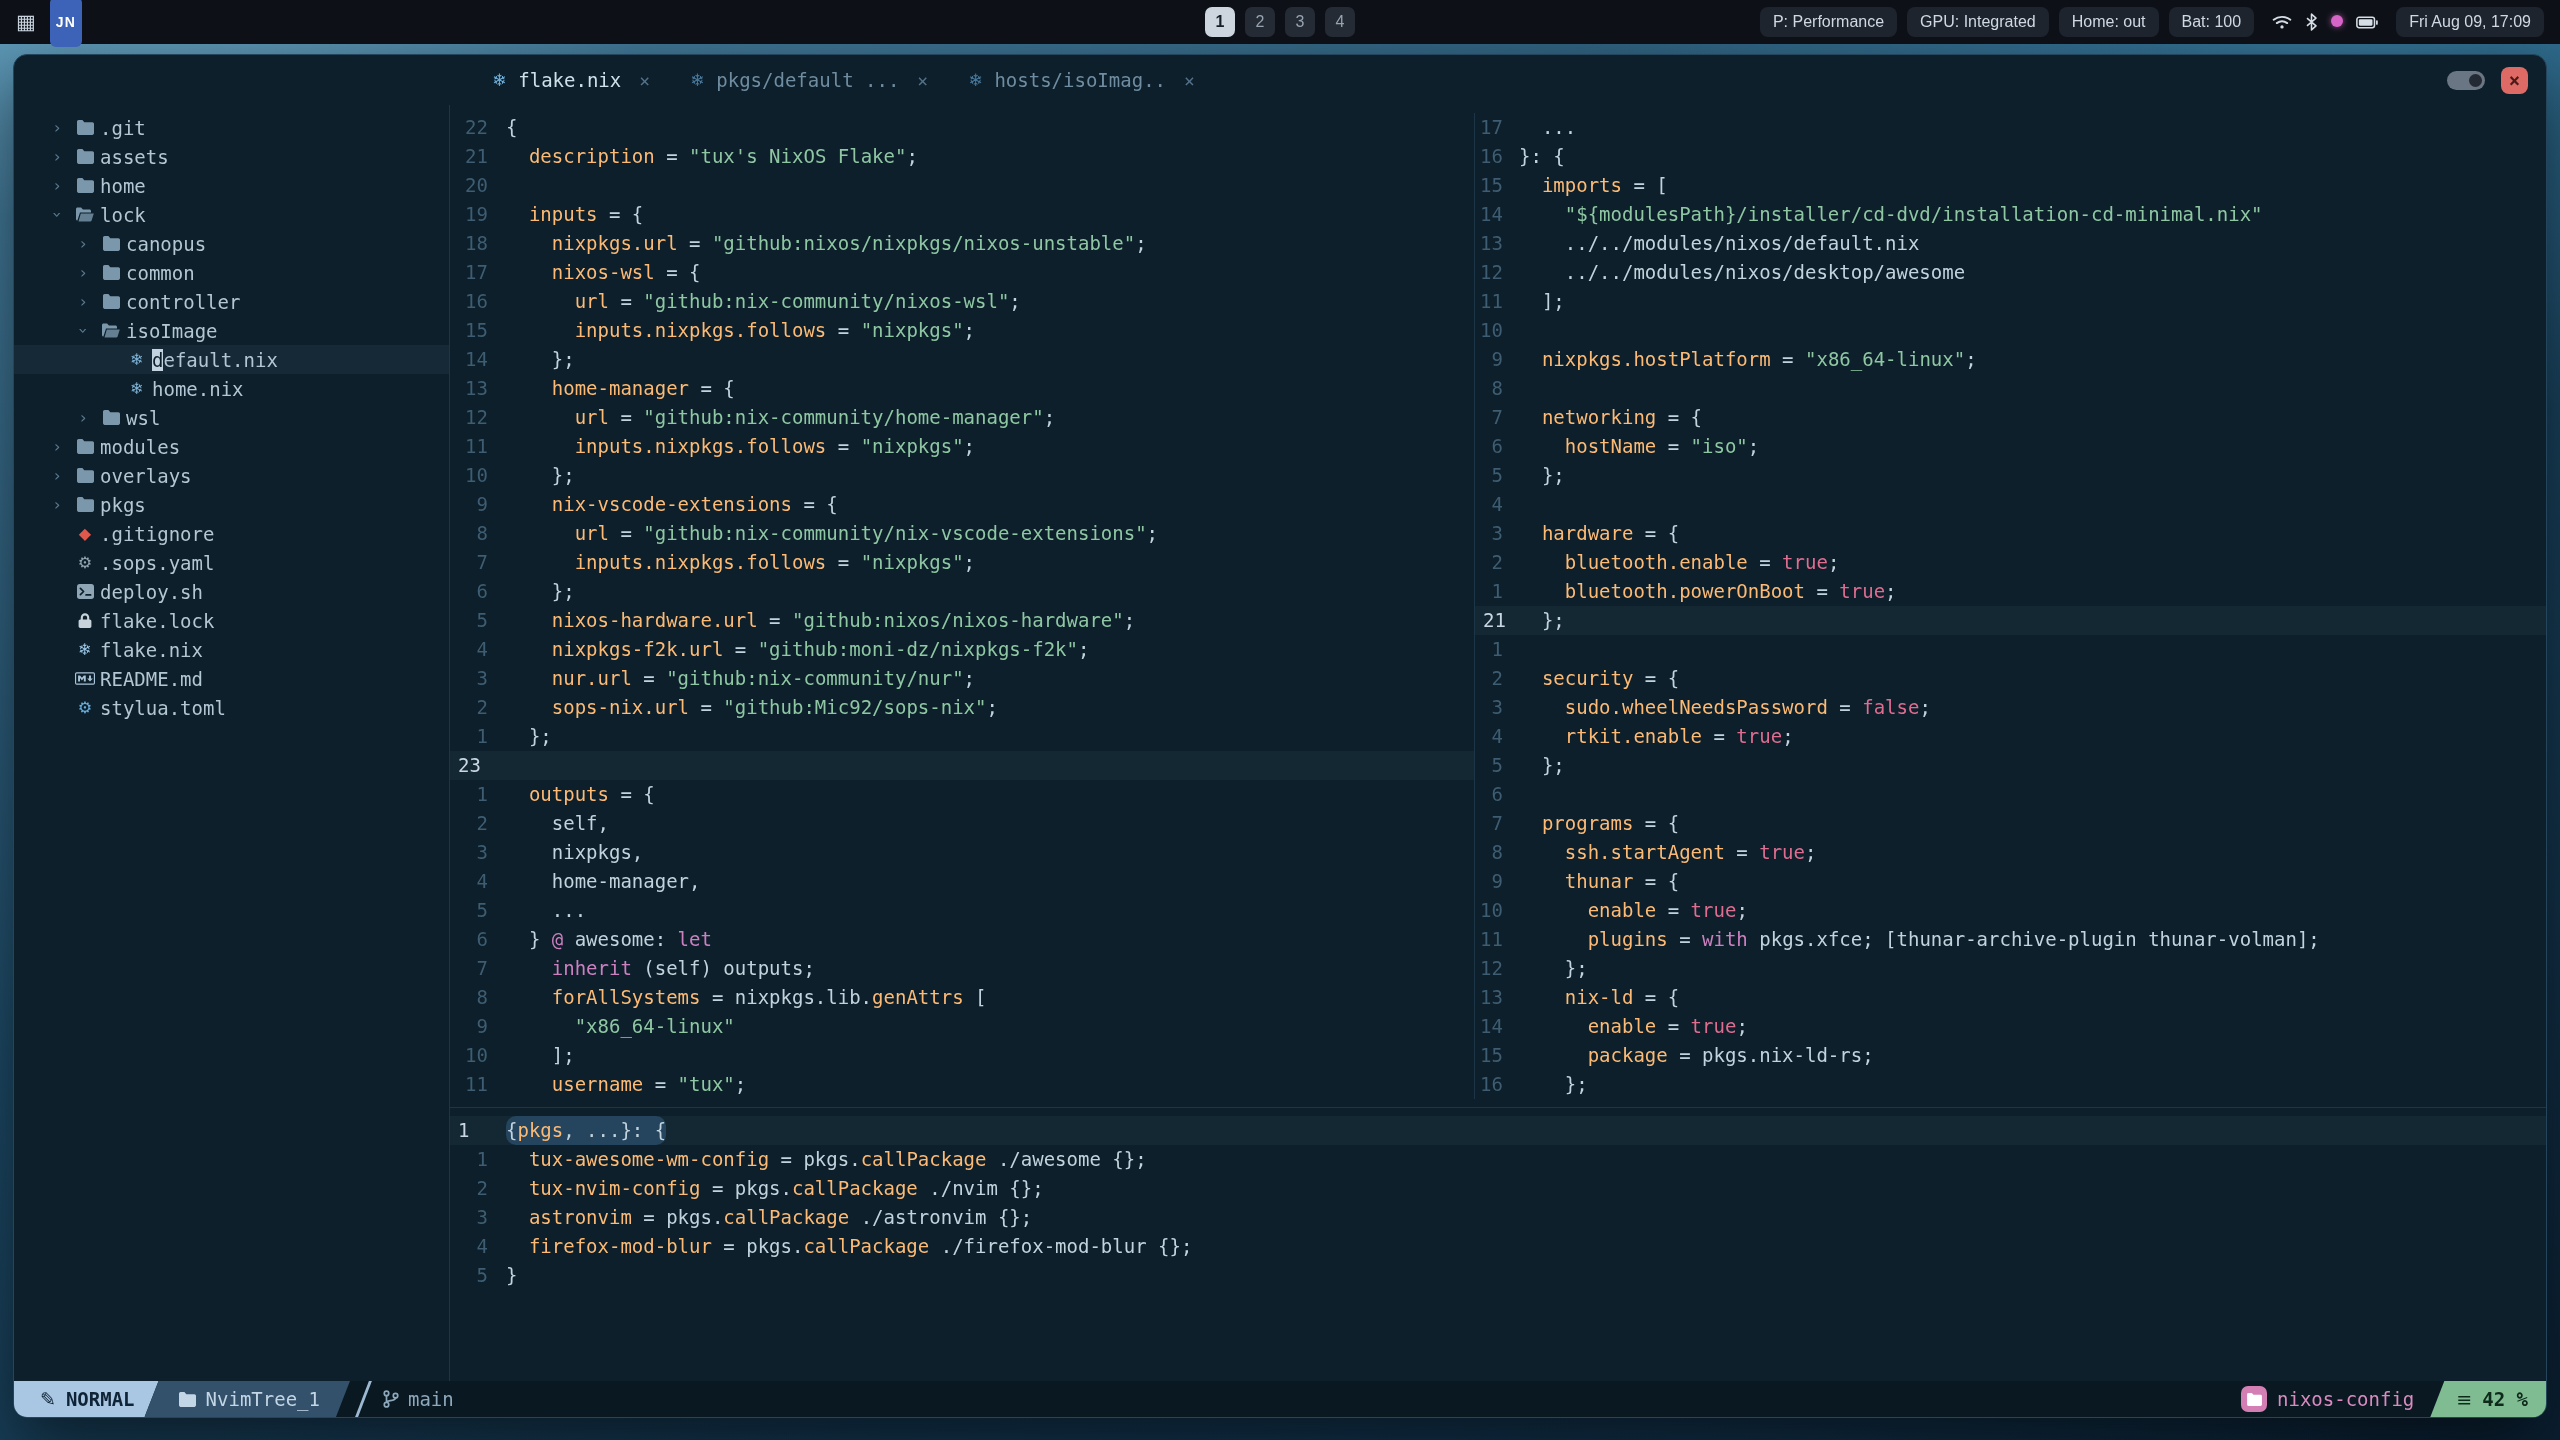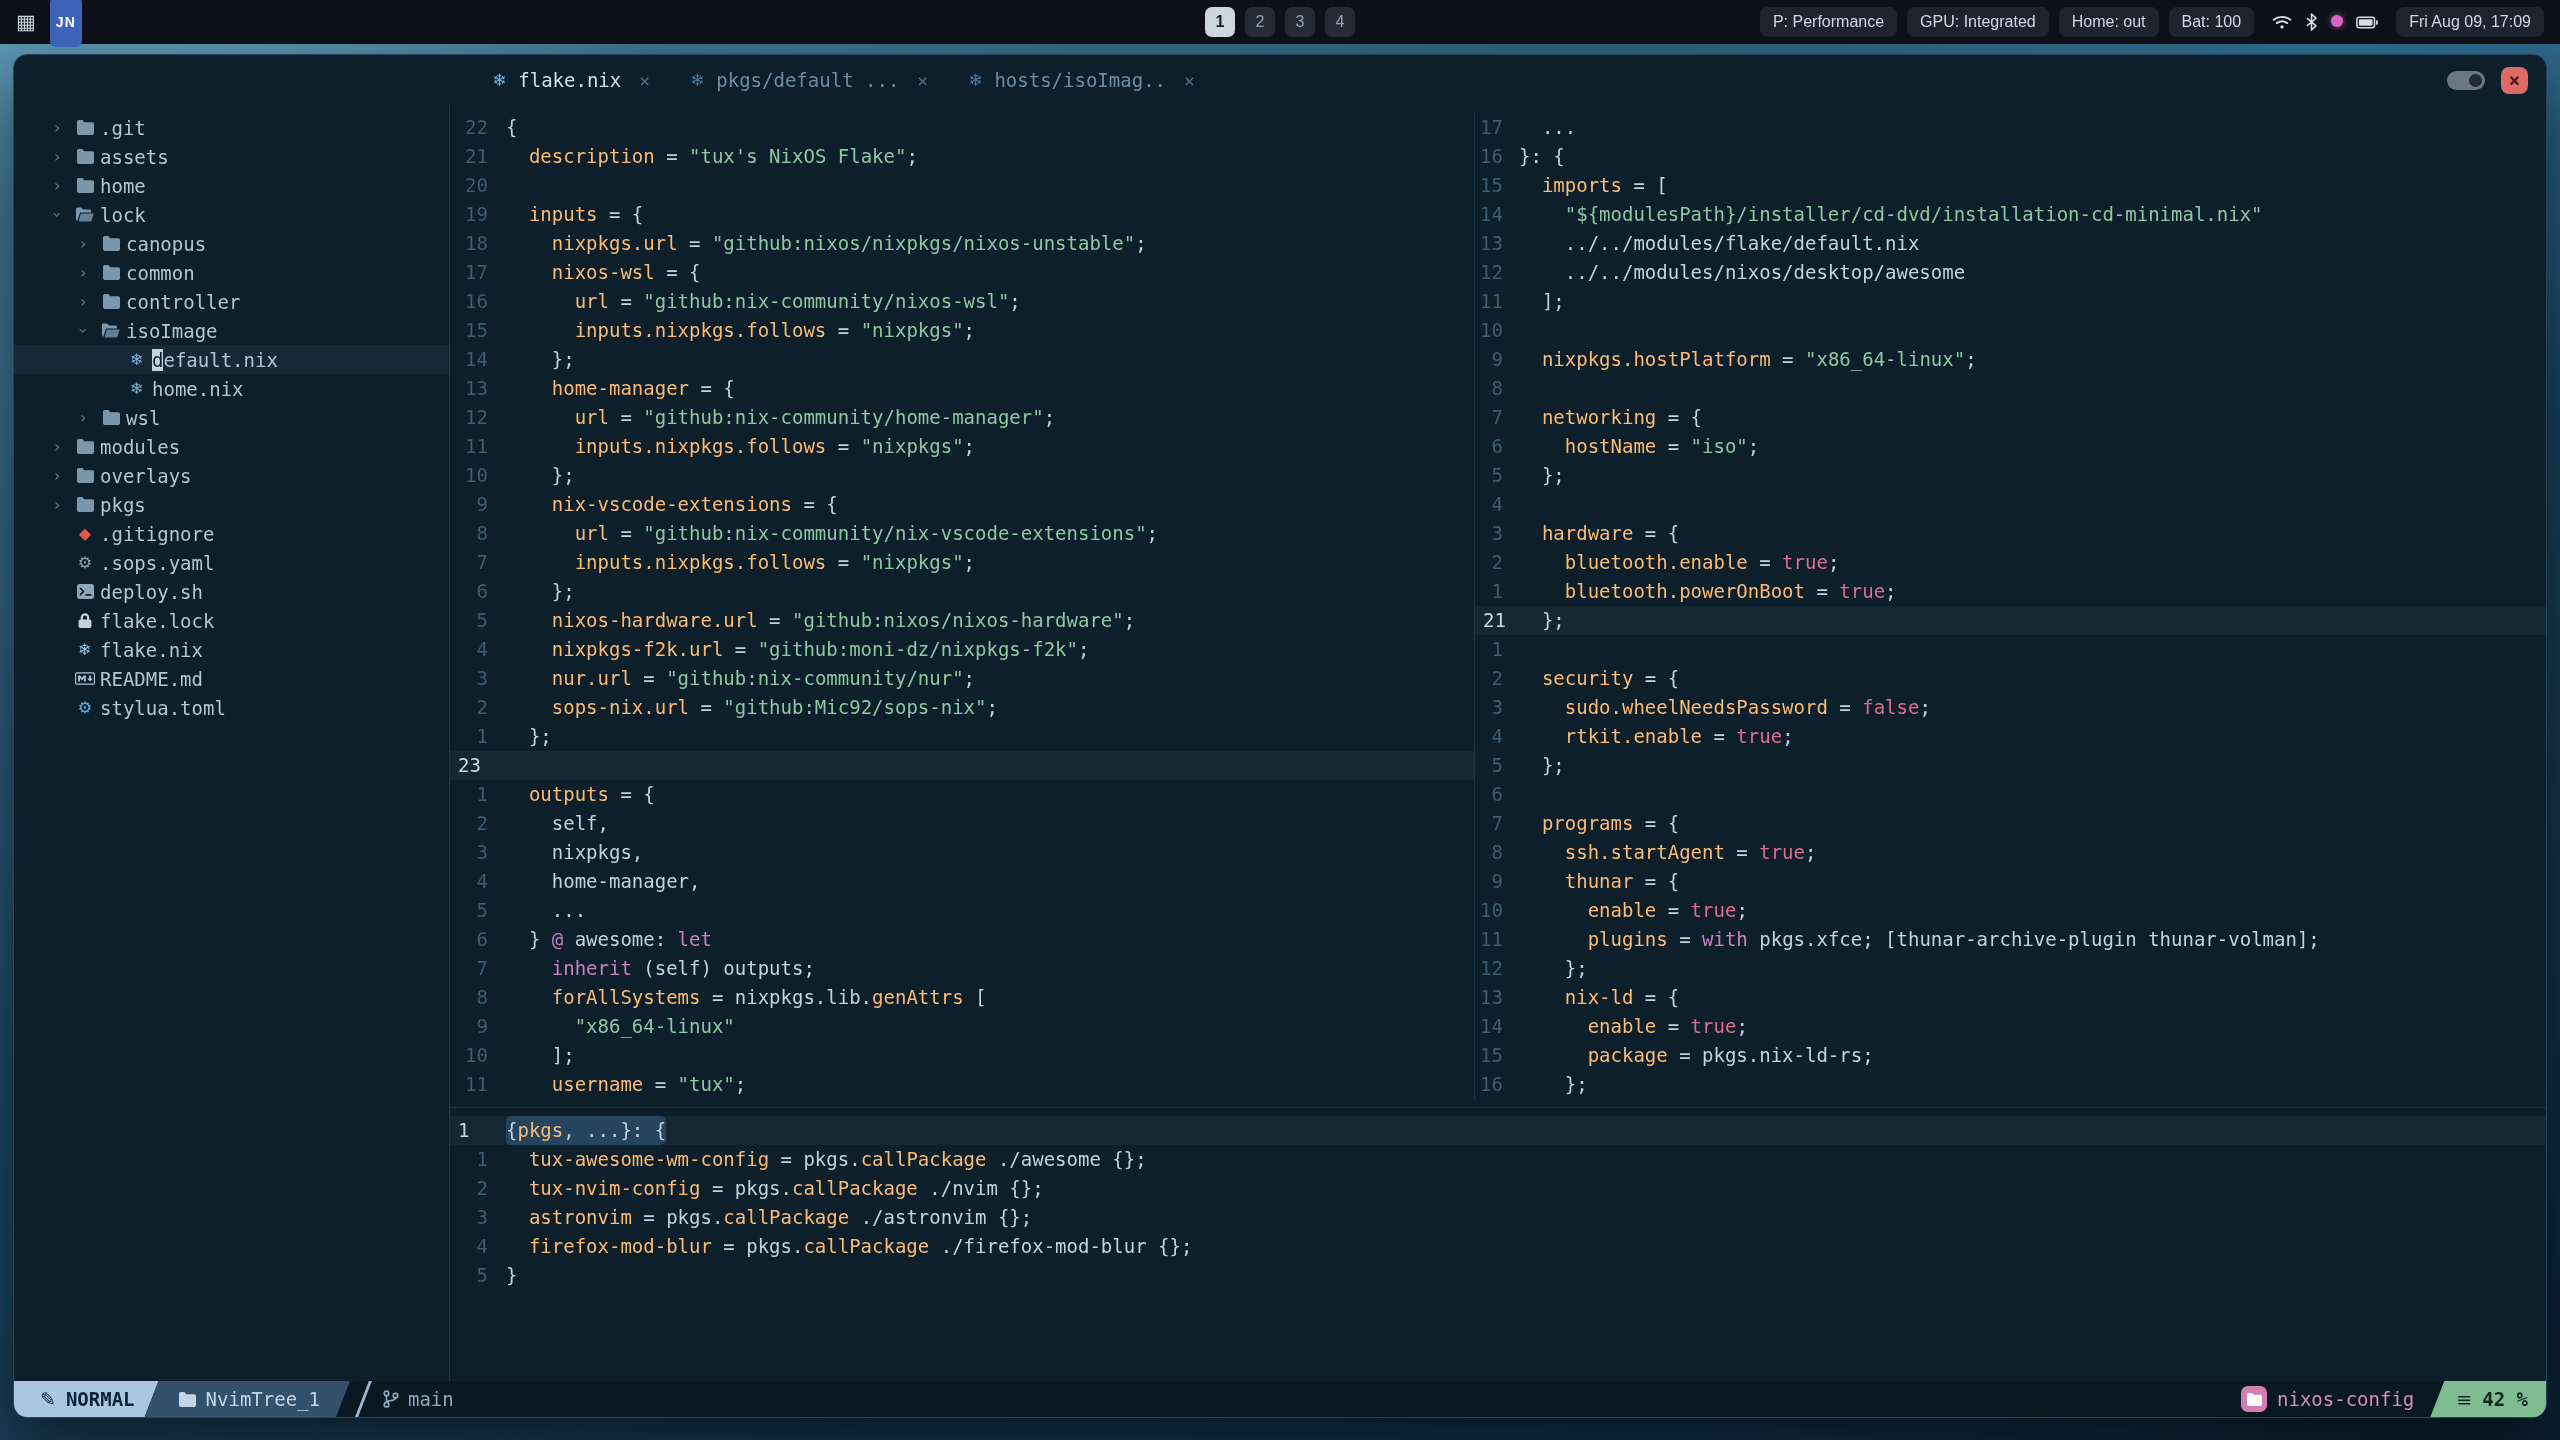--- a/index.html
+++ b/index.html
@@ -57,21 +57,21 @@
   .pane-right{flex:1;min-width:0;}
   .hsep{height:1px;background:#1c3547;margin-top:8px;flex:none;}
   .pane-bottom{padding-top:8px;flex:none;}
   .filler{flex:1;}
   .cl{height:29px;line-height:29px;display:flex;white-space:pre;}
   .cl.cur{background:rgba(150,180,210,.06);}
   .nr{width:56px;flex:none;text-align:right;padding-right:18px;color:#3e5d72;}
   .pane-right .nr{width:44px;padding-right:16px;}
   .cl.cur .nr{text-align:left;padding-left:8px;color:#c9d7e4;}
   .code{white-space:pre;}
-  .code.sel{background:#25455e;border-radius:5px;}
+  .code.sel{background:#25455e;border-radius:10px;}
   .tk-f{color:#c2d3dd}.tk-k{color:#fdba74}.tk-s{color:#8fc7a3}.tk-b{color:#de6d90}.tk-w{color:#cd80c0}
   
   .statusline{height:36px;flex:none;background:#0a1821;display:flex;align-items:center;font-family:"DejaVu Sans Mono",monospace;font-size:19px;}
   .seg{height:100%;display:flex;align-items:center;}
   .seg.mode{background:#a9c6e2;color:#0f2336;padding:0 24px 0 26px;font-weight:bold;clip-path:polygon(0 0,100% 0,calc(100% - 14px) 100%,0 100%);gap:10px;}
   .mode-icon{font-family:"DejaVu Sans",sans-serif;font-weight:normal;}
   .seg.buf{background:#33516b;color:#c3d6e6;padding:0 30px 0 34px;margin-left:-14px;clip-path:polygon(14px 0,100% 0,calc(100% - 14px) 100%,0 100%);gap:10px;}
   .slash{width:3px;height:100%;background:#9db9d2;transform:skewX(-21deg);margin:0 18px 0 12px;flex:none;}
   .branch{display:flex;align-items:center;gap:9px;color:#8ea8bc;}
   .sl-right{margin-left:auto;display:flex;align-items:center;gap:16px;height:100%;}
@@ -249,21 +249,21 @@
             <div class="cl"><span class="nr">9</span><span class="code"><span class="tk-s">      "x86_64-linux"</span></span></div>
             <div class="cl"><span class="nr">10</span><span class="code"><span class="tk-f">    ];</span></span></div>
             <div class="cl"><span class="nr">11</span><span class="code"><span class="tk-k">    username</span><span class="tk-f"> = </span><span class="tk-s">"tux"</span><span class="tk-f">;</span></span></div>
           </div>
         <div class="vsep"></div>
         <div class="pane pane-right" id="pane-iso">
             <div class="cl"><span class="nr">17</span><span class="code"><span class="tk-f">  ...</span></span></div>
             <div class="cl"><span class="nr">16</span><span class="code"><span class="tk-f">}: {</span></span></div>
             <div class="cl"><span class="nr">15</span><span class="code"><span class="tk-k">  imports</span><span class="tk-f"> = [</span></span></div>
             <div class="cl"><span class="nr">14</span><span class="code"><span class="tk-s">    "${modulesPath}/installer/cd-dvd/installation-cd-minimal.nix"</span></span></div>
-            <div class="cl"><span class="nr">13</span><span class="code"><span class="tk-f">    ../../modules/flake/default.nix</span></span></div>
+            <div class="cl"><span class="nr">13</span><span class="code"><span class="tk-f">    ../../modules/nixos/default.nix</span></span></div>
             <div class="cl"><span class="nr">12</span><span class="code"><span class="tk-f">    ../../modules/nixos/desktop/awesome</span></span></div>
             <div class="cl"><span class="nr">11</span><span class="code"><span class="tk-f">  ];</span></span></div>
             <div class="cl"><span class="nr">10</span><span class="code"></span></div>
             <div class="cl"><span class="nr">9</span><span class="code"><span class="tk-k">  nixpkgs.hostPlatform</span><span class="tk-f"> = </span><span class="tk-s">"x86_64-linux"</span><span class="tk-f">;</span></span></div>
             <div class="cl"><span class="nr">8</span><span class="code"></span></div>
             <div class="cl"><span class="nr">7</span><span class="code"><span class="tk-k">  networking</span><span class="tk-f"> = {</span></span></div>
             <div class="cl"><span class="nr">6</span><span class="code"><span class="tk-k">    hostName</span><span class="tk-f"> = </span><span class="tk-s">"iso"</span><span class="tk-f">;</span></span></div>
             <div class="cl"><span class="nr">5</span><span class="code"><span class="tk-f">  };</span></span></div>
             <div class="cl"><span class="nr">4</span><span class="code"></span></div>
             <div class="cl"><span class="nr">3</span><span class="code"><span class="tk-k">  hardware</span><span class="tk-f"> = {</span></span></div>

